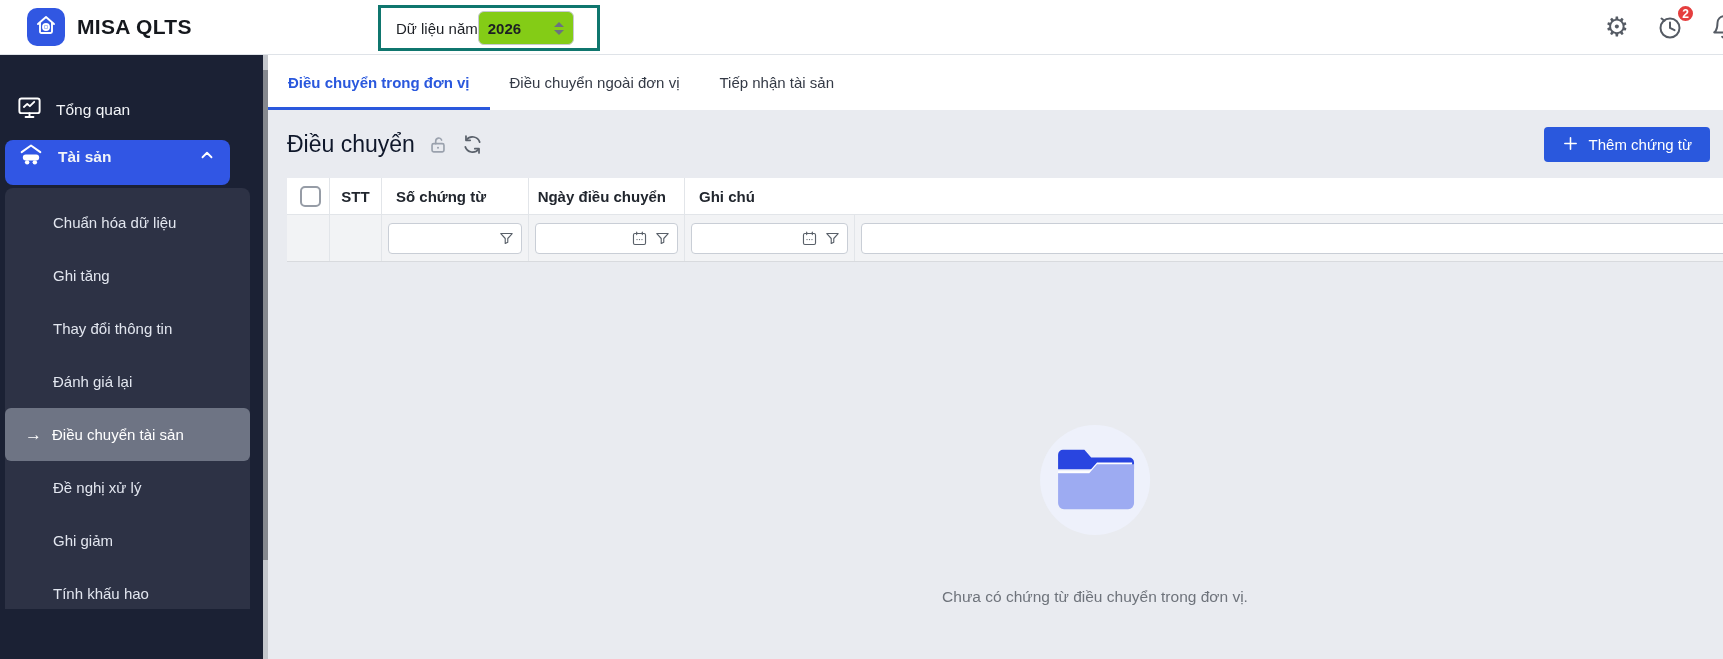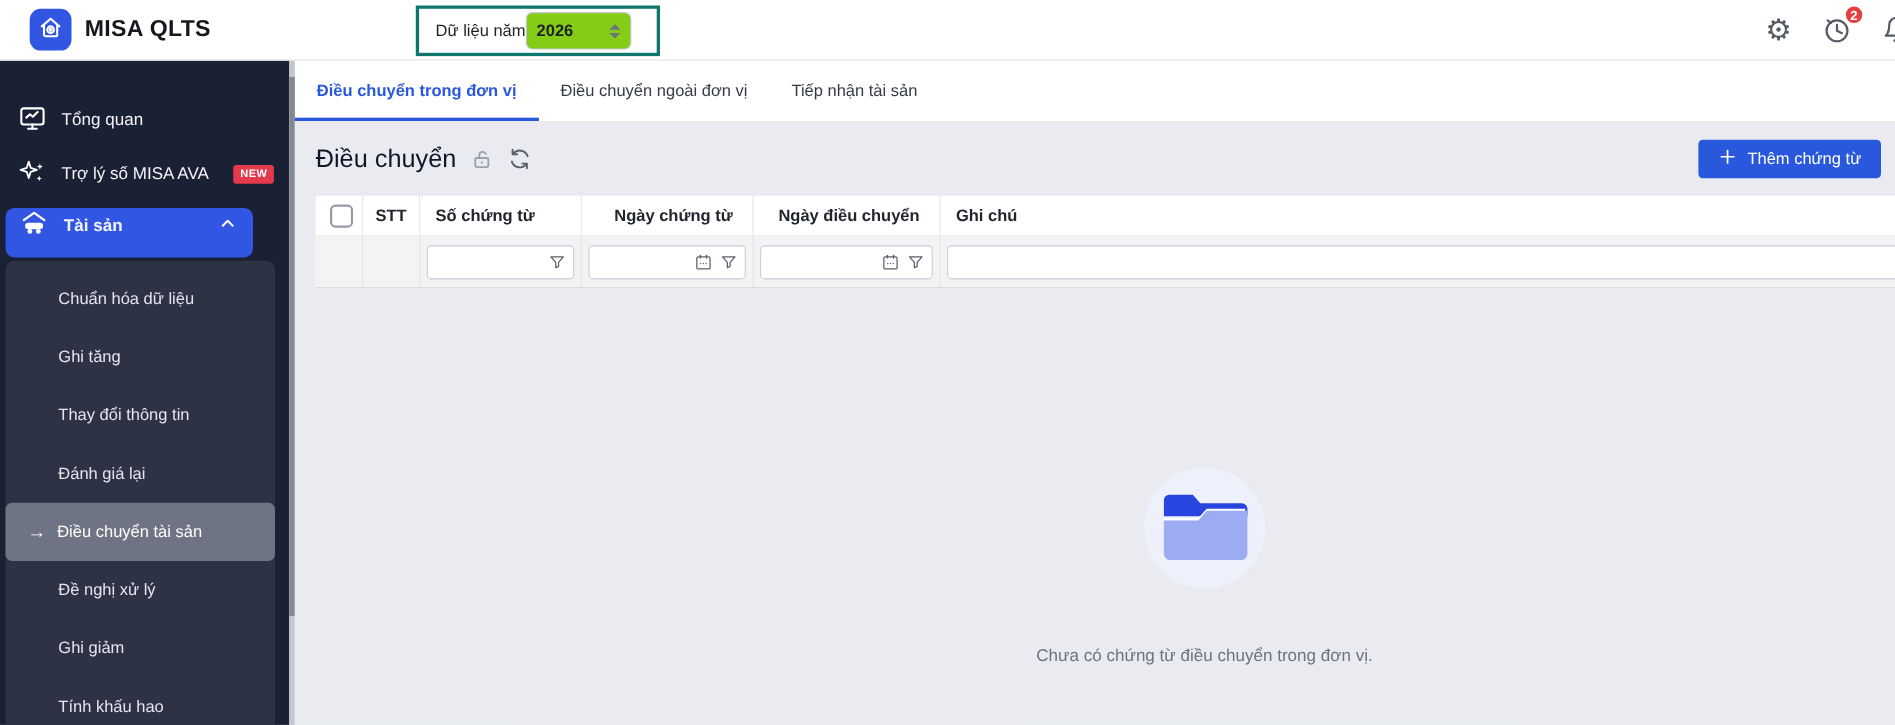--- a/index.html
+++ b/index.html
@@ -156,31 +156,20 @@
           <svg width="27" height="27" viewBox="0 0 24 24" fill="none" stroke="#fff" stroke-width="1.7" stroke-linecap="round" stroke-linejoin="round">
             <rect x="3" y="4" width="18" height="13" rx="2"></rect>
             <polyline points="7,11.5 10,8.8 12.3,10.8 16.2,7"></polyline>
             <line x1="12" y1="17" x2="12" y2="20"></line>
             <line x1="8.5" y1="20.5" x2="15.5" y2="20.5"></line>
           </svg>
         </span>
         <span class="lbl">Tổng quan</span>
       </div>
 
-      <div class="side-item">
-        <span>
-          <svg width="27" height="27" viewBox="0 0 24 24" fill="none" stroke="#fff" stroke-width="1.5" stroke-linejoin="round">
-            <path d="M9 3.5 l1.6 5 5 1.6 -5 1.6 -1.6 5 -1.6-5 -5-1.6 5-1.6z"></path>
-            <path d="M18 5 l.7 1.8 1.8.7 -1.8.7 -.7 1.8 -.7-1.8 -1.8-.7 1.8-.7z" fill="#fff" stroke="none"></path>
-            <path d="M17.5 15 l.6 1.6 1.6.6 -1.6.6 -.6 1.6 -.6-1.6 -1.6-.6 1.6-.6z" fill="#fff" stroke="none"></path>
-          </svg>
-        </span>
-        <span class="lbl">Trợ lý số MISA AVA</span>
-        <span class="new-badge">NEW</span>
-      </div>
 
       <div class="side-item active">
         <span>
           <svg width="28" height="28" viewBox="0 0 24 24" fill="none" stroke="#fff" stroke-width="1.7" stroke-linecap="round" stroke-linejoin="round">
             <path d="M4 9.5 L12 3.8 L20 9.5"></path>
             <rect x="5" y="11.5" width="14" height="5.2" rx="2.5" fill="#fff" stroke="none"></rect>
             <circle cx="8.7" cy="18.3" r="1.9" fill="#fff" stroke="none"></circle>
             <circle cx="15.3" cy="18.3" r="1.9" fill="#fff" stroke="none"></circle>
           </svg>
         </span>
@@ -261,21 +250,20 @@
           </button>
         </div>
 
         <div class="grid">
           <div class="grid-head">
             <div class="hcell" style="padding:0;">
               <span class="checkbox"></span>
             </div>
             <div class="hcell center">STT</div>
             <div class="hcell">Số chứng từ</div>
-            <div class="hcell right">Ngày chứng từ</div>
             <div class="hcell right">Ngày điều chuyển</div>
             <div class="hcell">Ghi chú</div>
           </div>
 
           <div class="grid-filter">
             <div class="fcell"></div>
             <div class="fcell"></div>
             <div class="fcell">
               <div class="filter-input">
                 <input style="">

